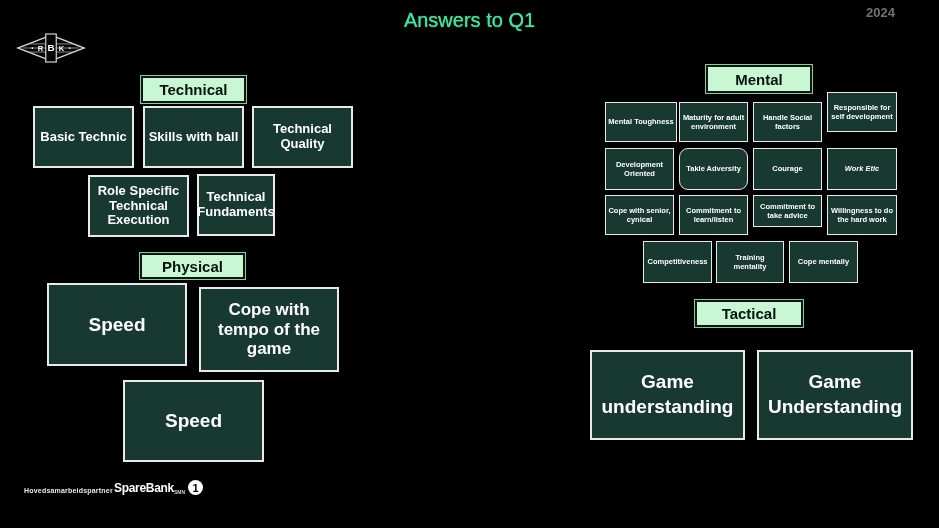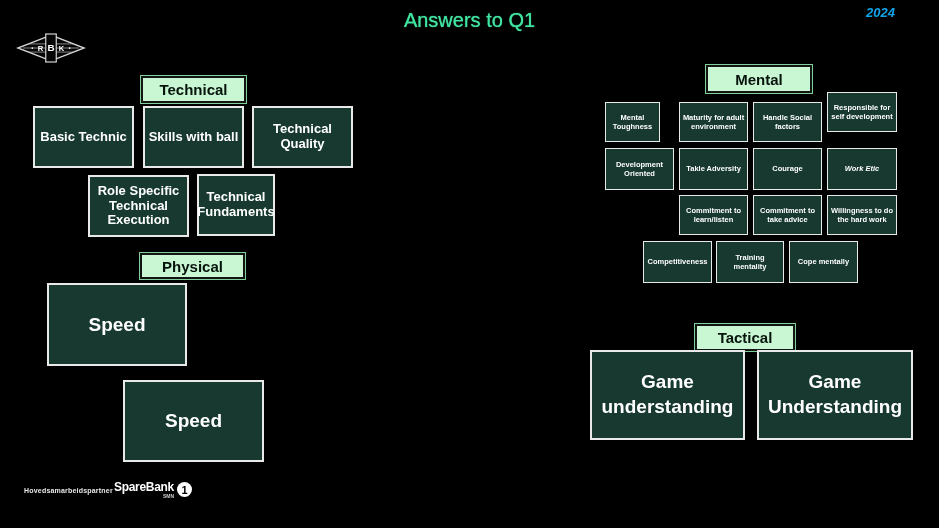--- a/index.html
+++ b/index.html
@@ -6,22 +6,22 @@
   .slide {
     position:relative; width:939px; height:528px; background:#000000;
     font-family:"Liberation Sans", sans-serif; overflow:hidden;
   }
   .title {
     position:absolute; top:9px; left:0; width:939px; text-align:center;
     color:#41E3A0; font-size:20px; font-weight:normal; letter-spacing:0px;
     text-shadow:0 0 1px #41E3A0;
   }
   .year {
-    position:absolute; top:5px; right:44px; color:#0ea5e9;
-    font-size:13px; font-weight:bold; font-style:italic;
+    position:absolute; top:5px; right:44px; color:#737373;
+    font-size:13px; font-weight:bold; 
   }
   .hdr {
     position:absolute; background:#C9F6D3; color:#06140c;
     border:2px solid #141414; box-shadow:0 0 0 1px #7fcf98;
     display:flex; align-items:center; justify-content:center;
     font-weight:bold; font-size:15px; box-sizing:border-box; text-align:center;
   }
   .box {
     position:absolute; background:#17392F; color:#ffffff;
     border:2px solid #E9E9E9; box-sizing:border-box;
@@ -31,21 +31,21 @@
   .box.sm { border-width:1.5px; font-size:7.5px; line-height:1.25; padding:1px 2px; }
   .box.md { font-size:13px; }
   .box.lg { font-size:19px; }
   .box.lg2 { font-size:17px; }
   .box.xl { font-size:19px; line-height:1.3;margin-top:8px; }
   .footer-partner {
     position:absolute; left:24px; top:487px; color:#e8e8e8;
     font-size:7px; font-weight:bold; letter-spacing:0.2px;
   }
   .sb-logo { position:absolute; left:114px; top:480px; display:flex; align-items:center; }
-  .sb-name-wrap { display:flex; flex-direction:column; align-items:flex-end; }
+  .sb-name-wrap { display:flex; flex-direction:row; align-items:flex-end; }
   .sb-name { color:#ffffff; font-size:12px; font-weight:bold; letter-spacing:-0.3px; }
   .sb-sub { color:#cfcfcf; font-size:5px; font-weight:bold; margin-top:-1px; }
   .sb-badge {
     width:15px; height:15px; border-radius:50%; background:#ffffff; color:#000000;
     display:flex; align-items:center; justify-content:center;
     font-size:11px; font-weight:bold; margin-left:3px;
   }
   .rbk { position:absolute; left:16px; top:33px; width:70px; height:30px; }
 </style>
 </head>
@@ -73,43 +73,45 @@
 
   <div class="hdr" style="left:141px; top:76px; width:105px; height:27px;">Technical</div>
   <div class="box md" style="left:33px; top:106px; width:101px; height:62px;">Basic Technic</div>
   <div class="box md" style="left:143px; top:106px; width:101px; height:62px;">Skills with ball</div>
   <div class="box md" style="left:252px; top:106px; width:101px; height:62px;">Technical Quality</div>
   <div class="box md" style="left:88px; top:175px; width:101px; height:62px;">Role Specific Technical Execution</div>
   <div class="box md" style="left:197px; top:174px; width:78px; height:62px;">Technical Fundaments</div>
 
   <div class="hdr" style="left:140px; top:253px; width:105px; height:26px;">Physical</div>
   <div class="box lg" style="left:47px; top:283px; width:140px; height:83px;">Speed</div>
+  <div class="box lg2" style="left:199px; top:287px; width:140px; height:85px;">Cope with tempo of the game</div>
   <div class="box lg" style="left:123px; top:380px; width:141px; height:82px;">Speed</div>
 
   <div class="hdr" style="left:706px; top:65px; width:106px; height:28px;">Mental</div>
 
-  <div class="box sm" style="left:605px; top:102px; width:55px; height:40px;">Mental Toughness</div>
+  <div class="box sm" style="left:605px; top:102px; width:72px; height:40px;">Mental Toughness</div>
   <div class="box sm" style="left:679px; top:102px; width:69px; height:40px;">Maturity for adult environment</div>
   <div class="box sm" style="left:753px; top:102px; width:69px; height:40px;">Handle Social factors</div>
   <div class="box sm" style="left:827px; top:92px; width:70px; height:40px;">Responsible for self development</div>
 
   <div class="box sm" style="left:605px; top:148px; width:69px; height:42px;">Development Oriented</div>
-  <div class="box sm" style="left:679px; top:148px; width:69px; height:42px;">Takle Adversity</div>
+  <div class="box sm" style="left:679px; top:148px; width:69px; height:42px;border-radius:9px;">Takle Adversity</div>
   <div class="box sm" style="left:753px; top:148px; width:69px; height:42px;">Courage</div>
   <div class="box sm" style="left:827px; top:148px; width:70px; height:42px;font-style:italic;">Work Etic</div>
 
+  <div class="box sm" style="left:605px; top:195px; width:69px; height:40px;">Cope with senior, cynical</div>
   <div class="box sm" style="left:679px; top:195px; width:69px; height:40px;">Commitment to learn/listen</div>
-  <div class="box sm" style="left:753px; top:195px; width:69px; height:40px;">Commitment to take advice</div>
+  <div class="box sm" style="left:753px; top:195px; width:69px; height:32px;">Commitment to take advice</div>
   <div class="box sm" style="left:827px; top:195px; width:70px; height:40px;">Willingness to do the hard work</div>
 
   <div class="box sm" style="left:643px; top:241px; width:69px; height:42px;">Competitiveness</div>
   <div class="box sm" style="left:789px; top:241px; width:69px; height:42px;">Cope mentally</div>
   <div class="box sm" style="left:716px; top:241px; width:68px; height:42px;">Training mentality</div>
 
-  <div class="hdr" style="left:695px; top:324px; width:100px; height:27px;">Tactical</div>
+  <div class="hdr" style="left:695px; top:300px; width:108px; height:27px;">Tactical</div>
   <div class="box xl" style="left:590px; top:342px; width:155px; height:90px;">Game understanding</div>
   <div class="box xl" style="left:757px; top:342px; width:156px; height:90px;">Game Understanding</div>
 
   <div class="footer-partner">Hovedsamarbeidspartner</div>
   <div class="sb-logo">
     <span class="sb-name-wrap">
       <span class="sb-name">SpareBank</span>
       <span class="sb-sub">SMN</span>
     </span>
     <span class="sb-badge">1</span>

